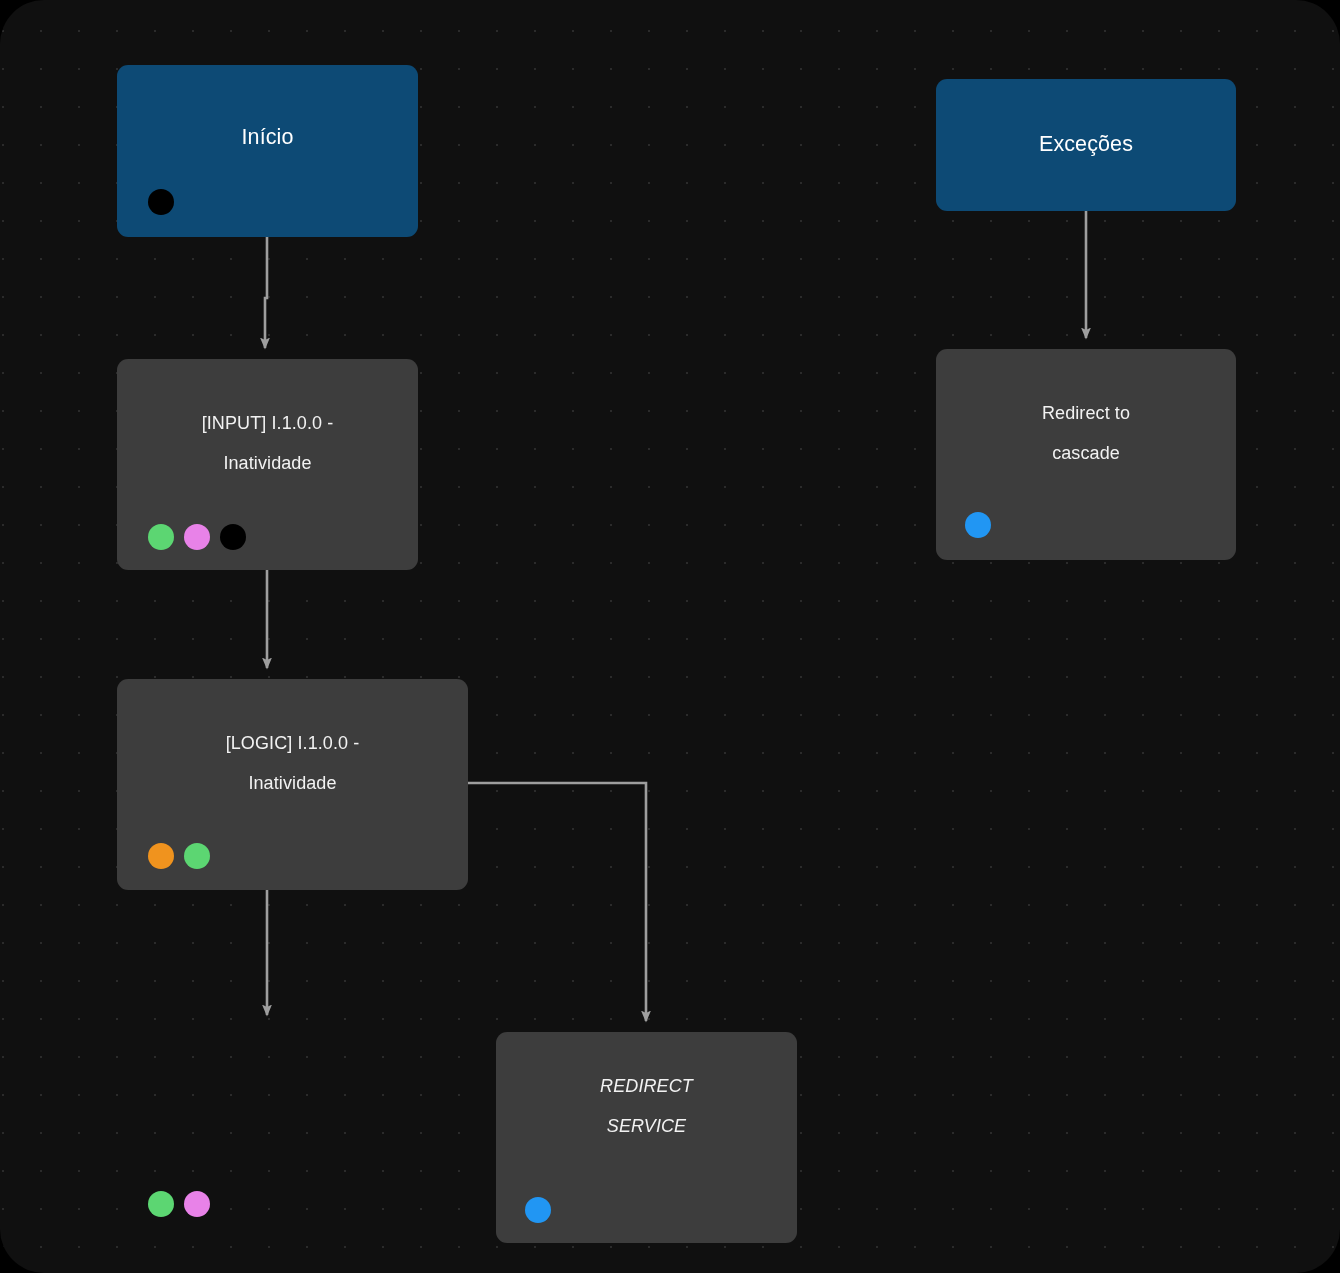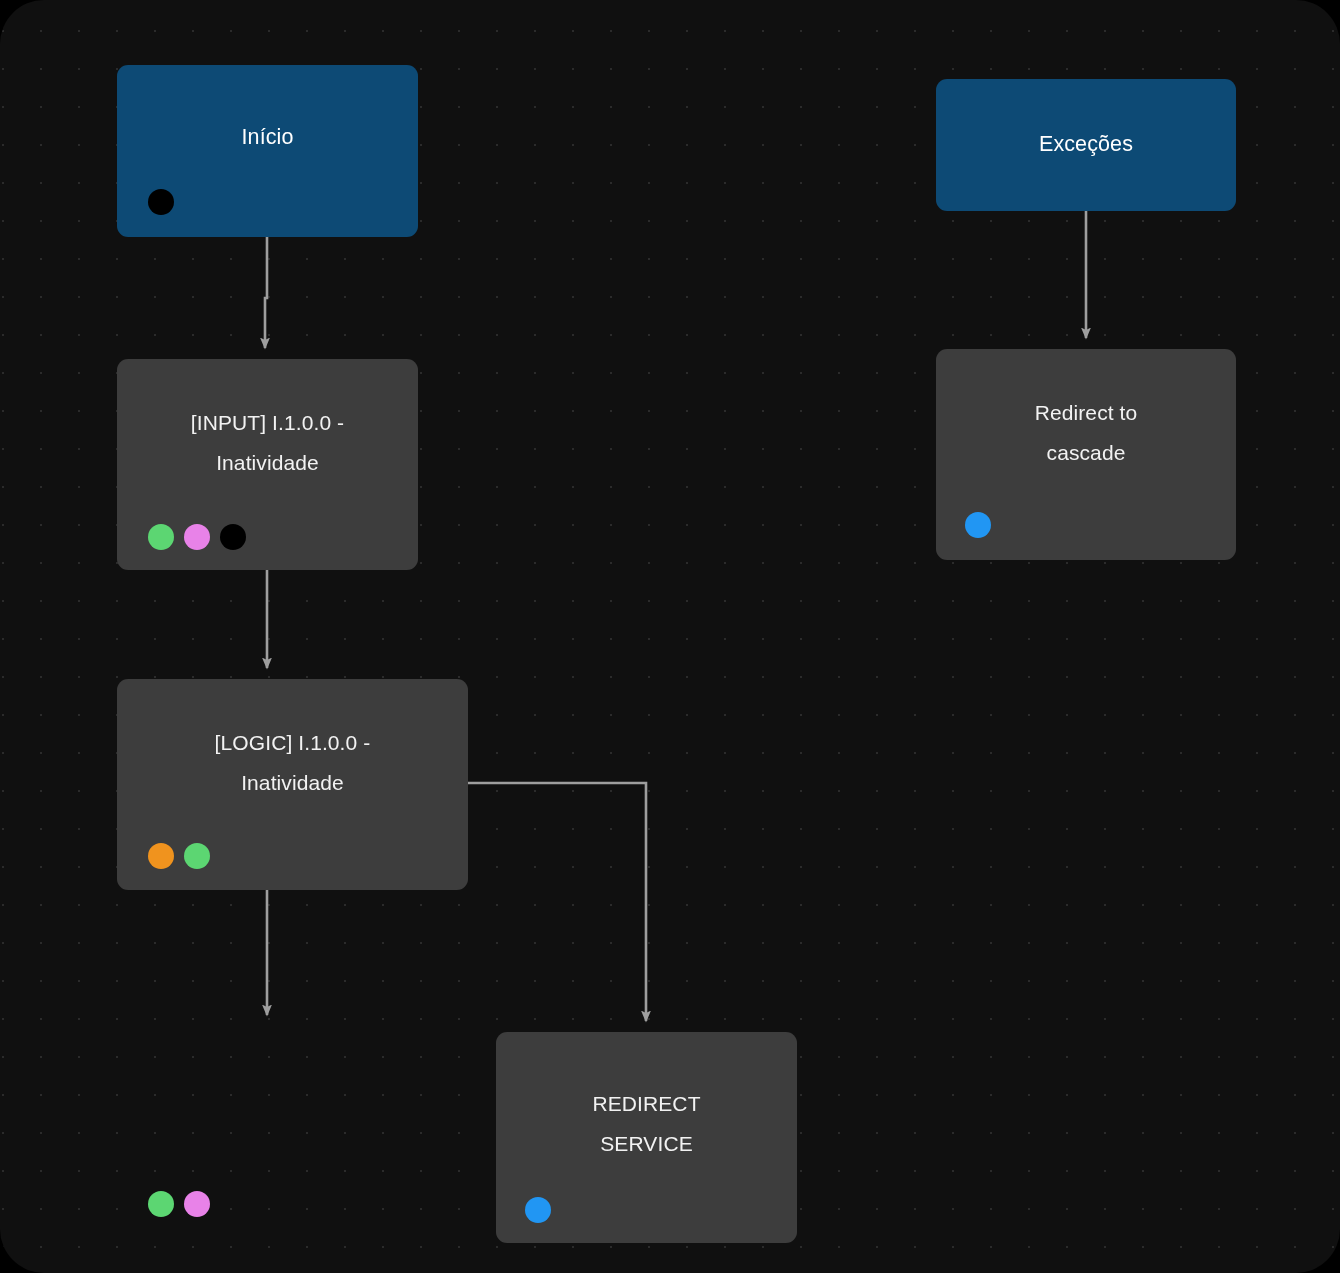--- a/index.html
+++ b/index.html
@@ -43,21 +43,21 @@
   .node.start {
     background: #0d4a75;
   }
   .node.step {
     background: #3d3d3d;
   }
   .node-title {
     width: 100%;
     text-align: center;
     color: #f2f2f2;
-    font-size: 21px;
+    font-size: 18px;
     line-height: 40px;
     font-weight: 400;
     letter-spacing: 0.1px;
     padding: 0 14px;
     box-sizing: border-box;
     white-space: pre-line;
   }
   .node.start .node-title {
     color: #ffffff;
     font-size: 21.5px;
@@ -82,21 +82,21 @@
   #node-input-1     { left: 117px;  top: 359px;  width: 301px; height: 211px; }
   #node-input-1 .node-title { margin-top: 44px; }
 
   #node-logic-1     { left: 117px;  top: 679px;  width: 351px; height: 211px; }
   #node-logic-1 .node-title { margin-top: 44px; }
 
   #node-input-2     { left: 117px;  top: 1026px; width: 301px; height: 219px; }
   #node-input-2 .node-title { margin-top: 45px; }
 
   #node-redirect-service { left: 496px; top: 1032px; width: 301px; height: 211px; }
-  #node-redirect-service .node-title { margin-top: 52px; }
+  #node-redirect-service .node-title { margin-top: 34px; font-style: italic; }
 
   #node-excecoes    { left: 936px;  top: 79px;   width: 300px; height: 132px; }
   #node-excecoes .node-title { margin-top: 45px; }
 
   #node-redirect-cascade { left: 936px; top: 349px; width: 300px; height: 211px; }
   #node-redirect-cascade .node-title { margin-top: 44px; }
 
   
   .port-row { top: 0; }
 </style>

